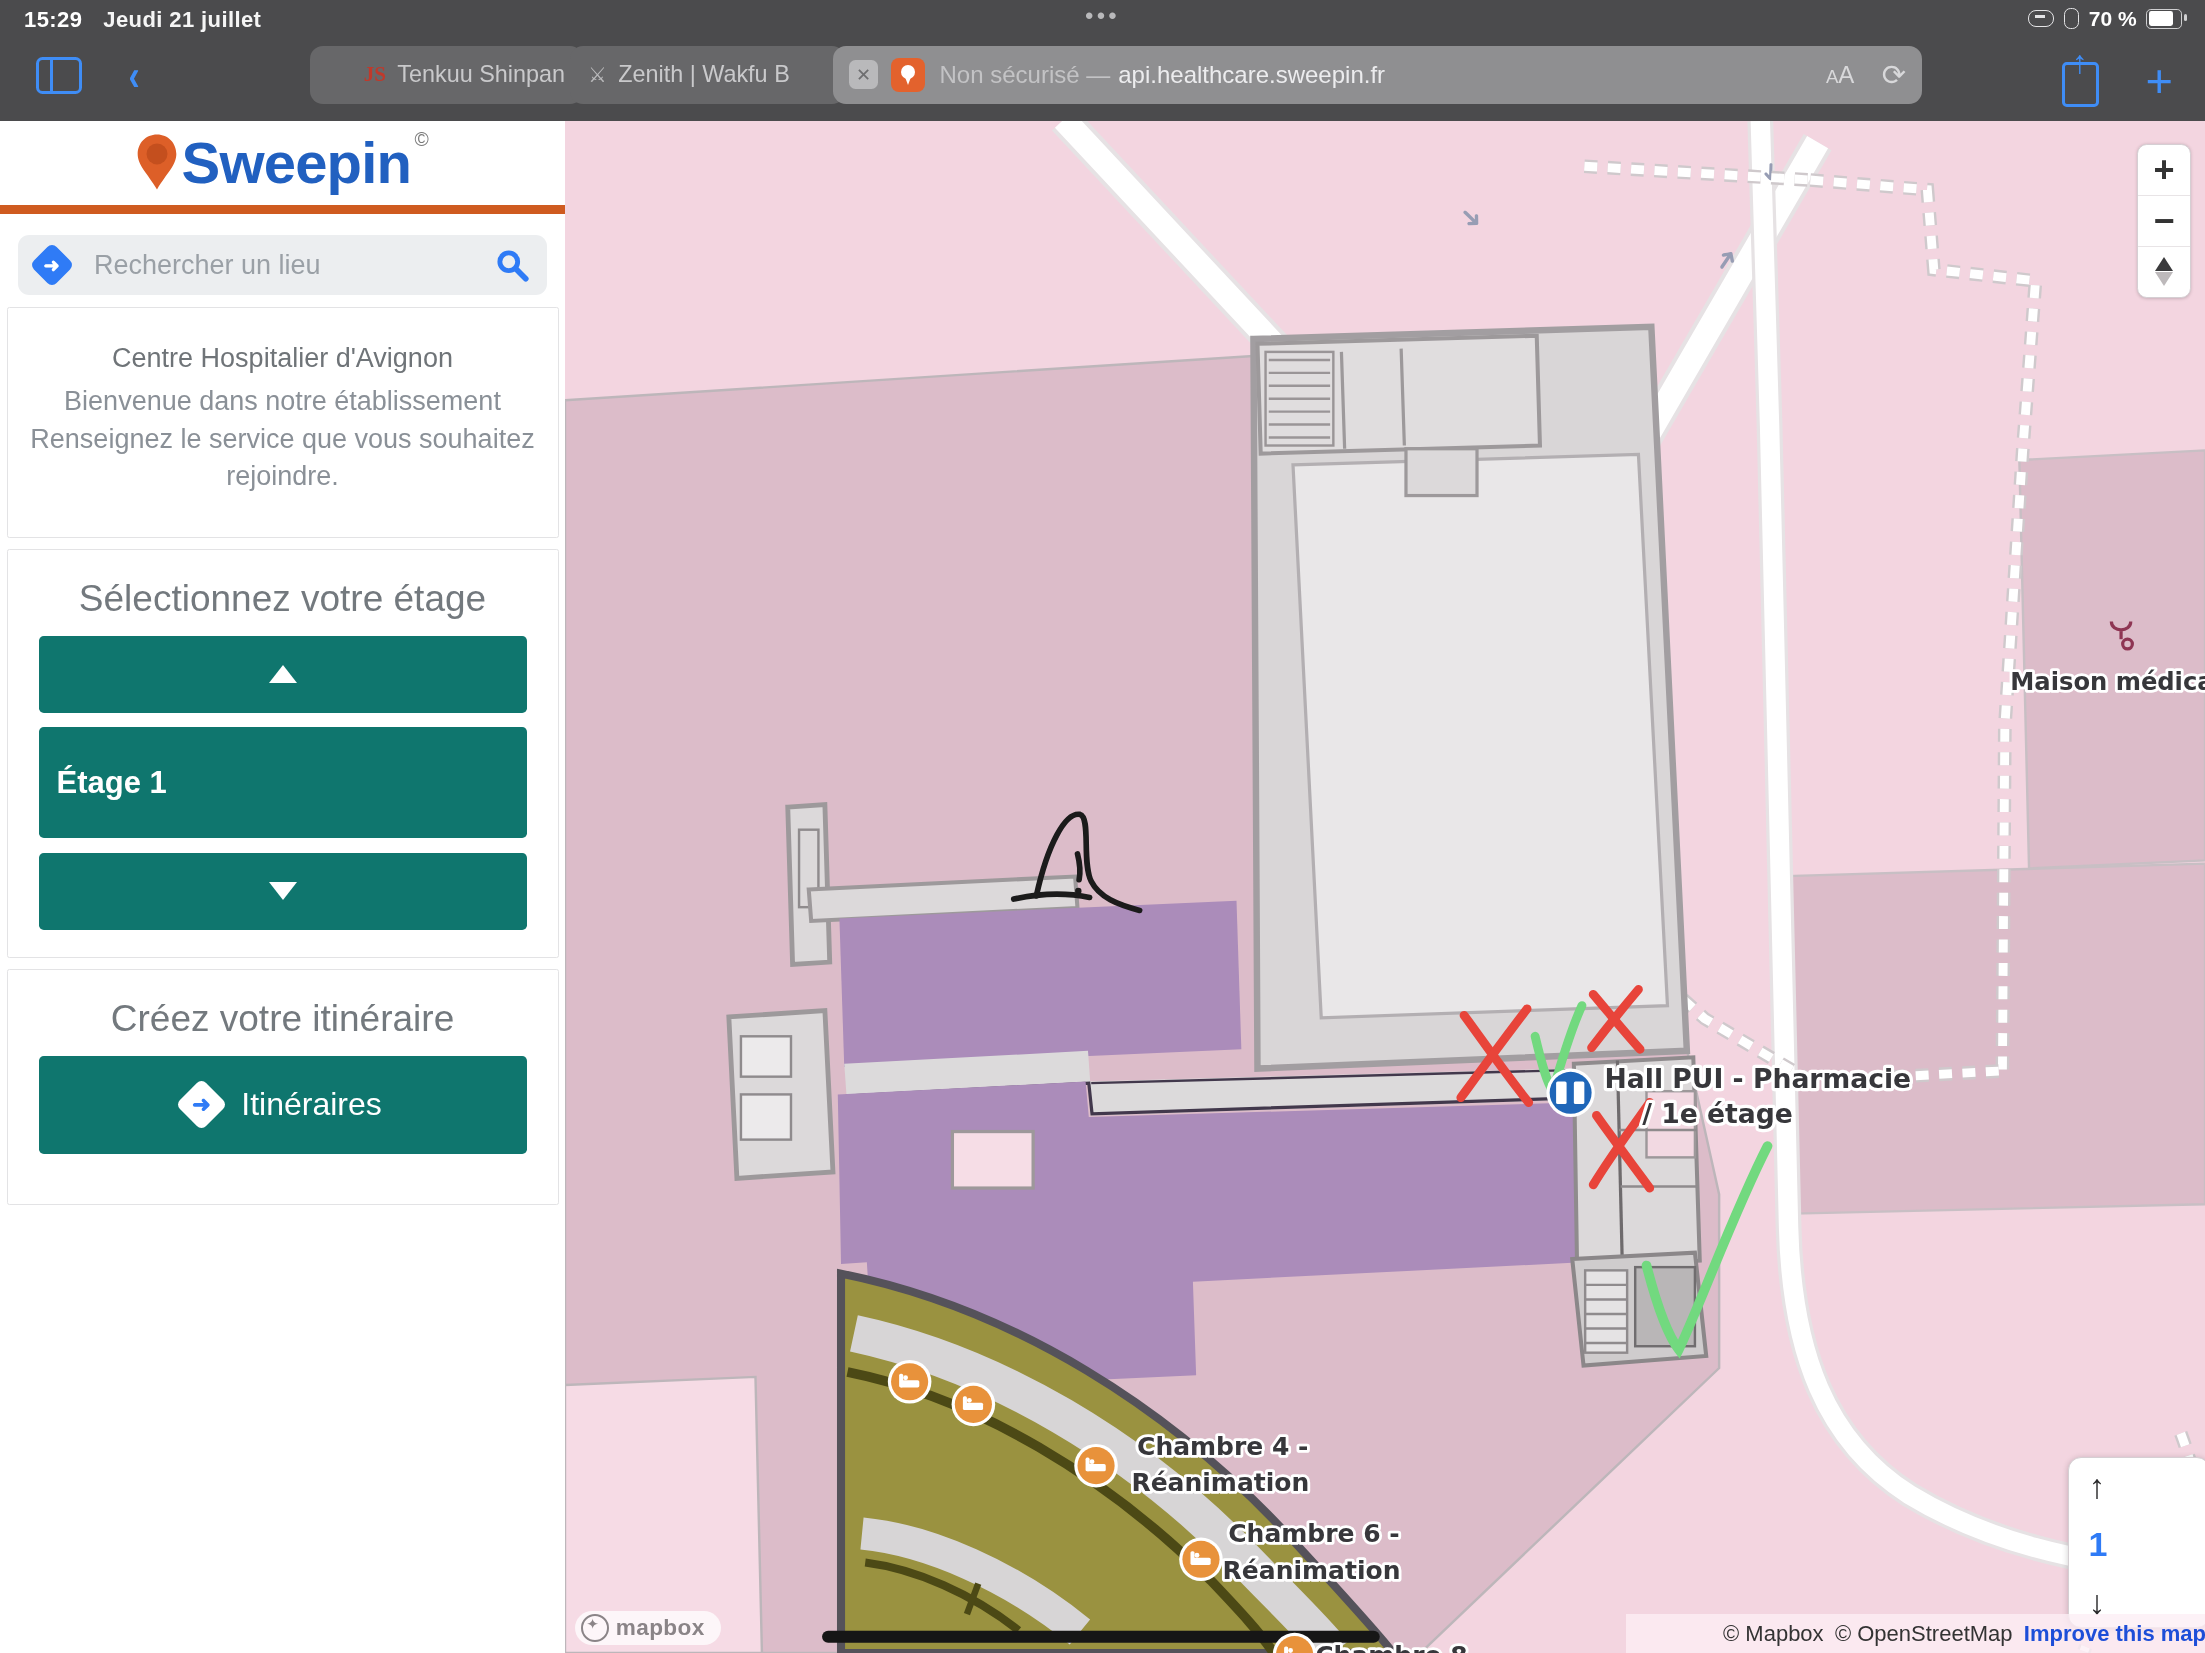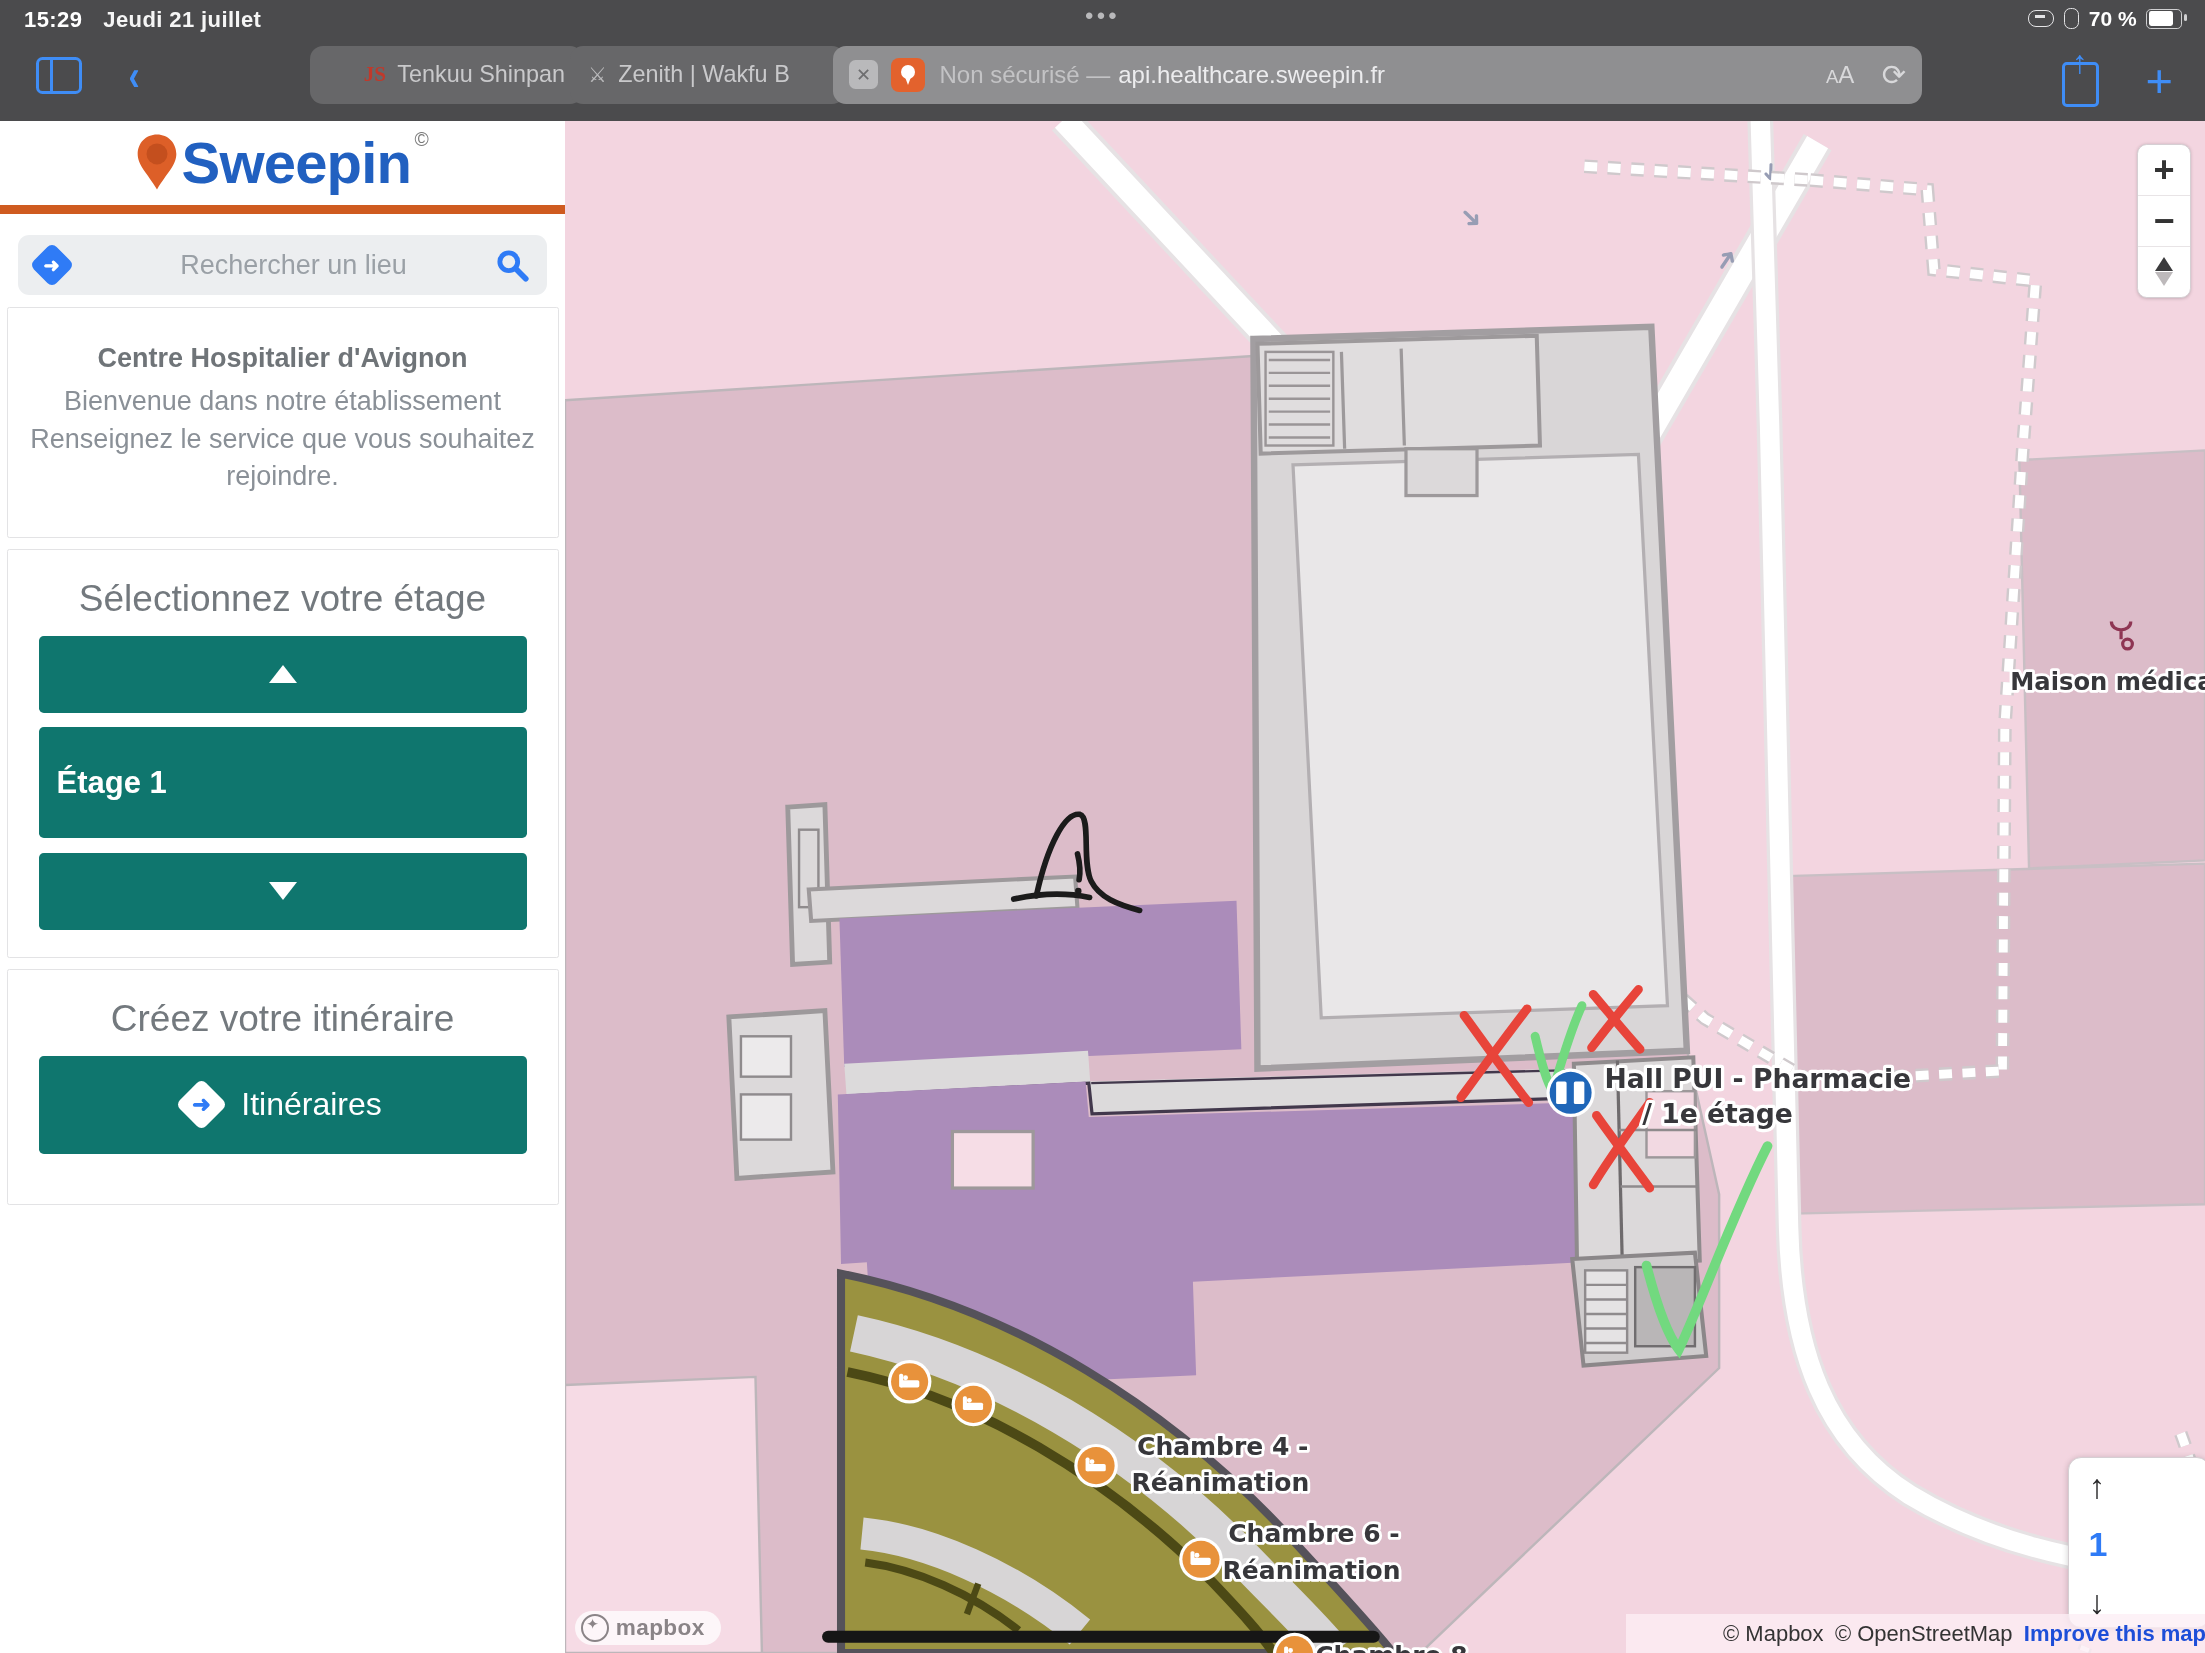--- a/index.html
+++ b/index.html
@@ -54,25 +54,25 @@
   .logo-row{height:82px;display:flex;align-items:center;justify-content:center;gap:3.2px;}
   .brand{color:#2160c0;font-size:58px;font-weight:bold;letter-spacing:-0.8px;}
   .brand-r{color:#7a7a7a;font-size:19.4px;vertical-align:top;position:relative;top:-22.6px;}
   .orangerule{height:9.7px;background:#cf5b20;margin-top:1.6px;}
   .searchbar{margin:21px 18px 0 18px;height:60px;background:#eceef0;border-radius:11.3px;
              display:flex;align-items:center;padding:0 18px;}
   .diamond{width:32px;height:32px;background:#2f7bf6;border-radius:6.5px;transform:rotate(45deg);
            display:flex;align-items:center;justify-content:center;flex:0 0 auto;}
   .diamond span{transform:rotate(-45deg);color:#fff;font-size:19.4px;font-weight:bold;}
   .searchbar input{flex:1;border:none;background:transparent;outline:none;margin-left:24px;
-                   font-size:27px;color:#444;font-family:"Liberation Sans",sans-serif;text-align:center;}
+                   font-size:27px;color:#444;font-family:"Liberation Sans",sans-serif;}
   .searchbar input::placeholder{color:#9aa0a6;}
   .card{margin:11.3px 6.5px 0 6.5px;background:#fff;border:1.6px solid #e3e3e5;border-radius:2.4px;}
   .welcome{padding:32px 16px 42px 16px;text-align:center;color:#8a9097;font-size:27px;line-height:1.38;}
-  .welcome .l1{color:#6f7478;font-weight:bold;margin-bottom:6.5px;}
+  .welcome .l1{color:#6f7478;font-weight:normal;margin-bottom:6.5px;}
   .sec-h{ text-align:center;color:#73797e;font-size:37px;margin:27.4px 0 16px 0;}
   .bluebtn{margin:14.5px 31px;background:#0f766e;border-radius:4.8px;color:#fff;
            display:flex;align-items:center;justify-content:center;cursor:pointer;}
   .btn-step{height:77px;}
   .btn-floor{height:111px;justify-content:flex-start;padding-left:18px;font-size:31px;font-weight:bold;}
   .tri{width:0;height:0;border-left:14.5px solid transparent;border-right:14.5px solid transparent;}
   .tri.up{border-bottom:18px solid #fff;}
   .tri.down{border-top:18px solid #fff;}
   .routecard{padding-bottom:36px;}
   .btn-route{height:98px;font-size:32px;gap:21px;}

